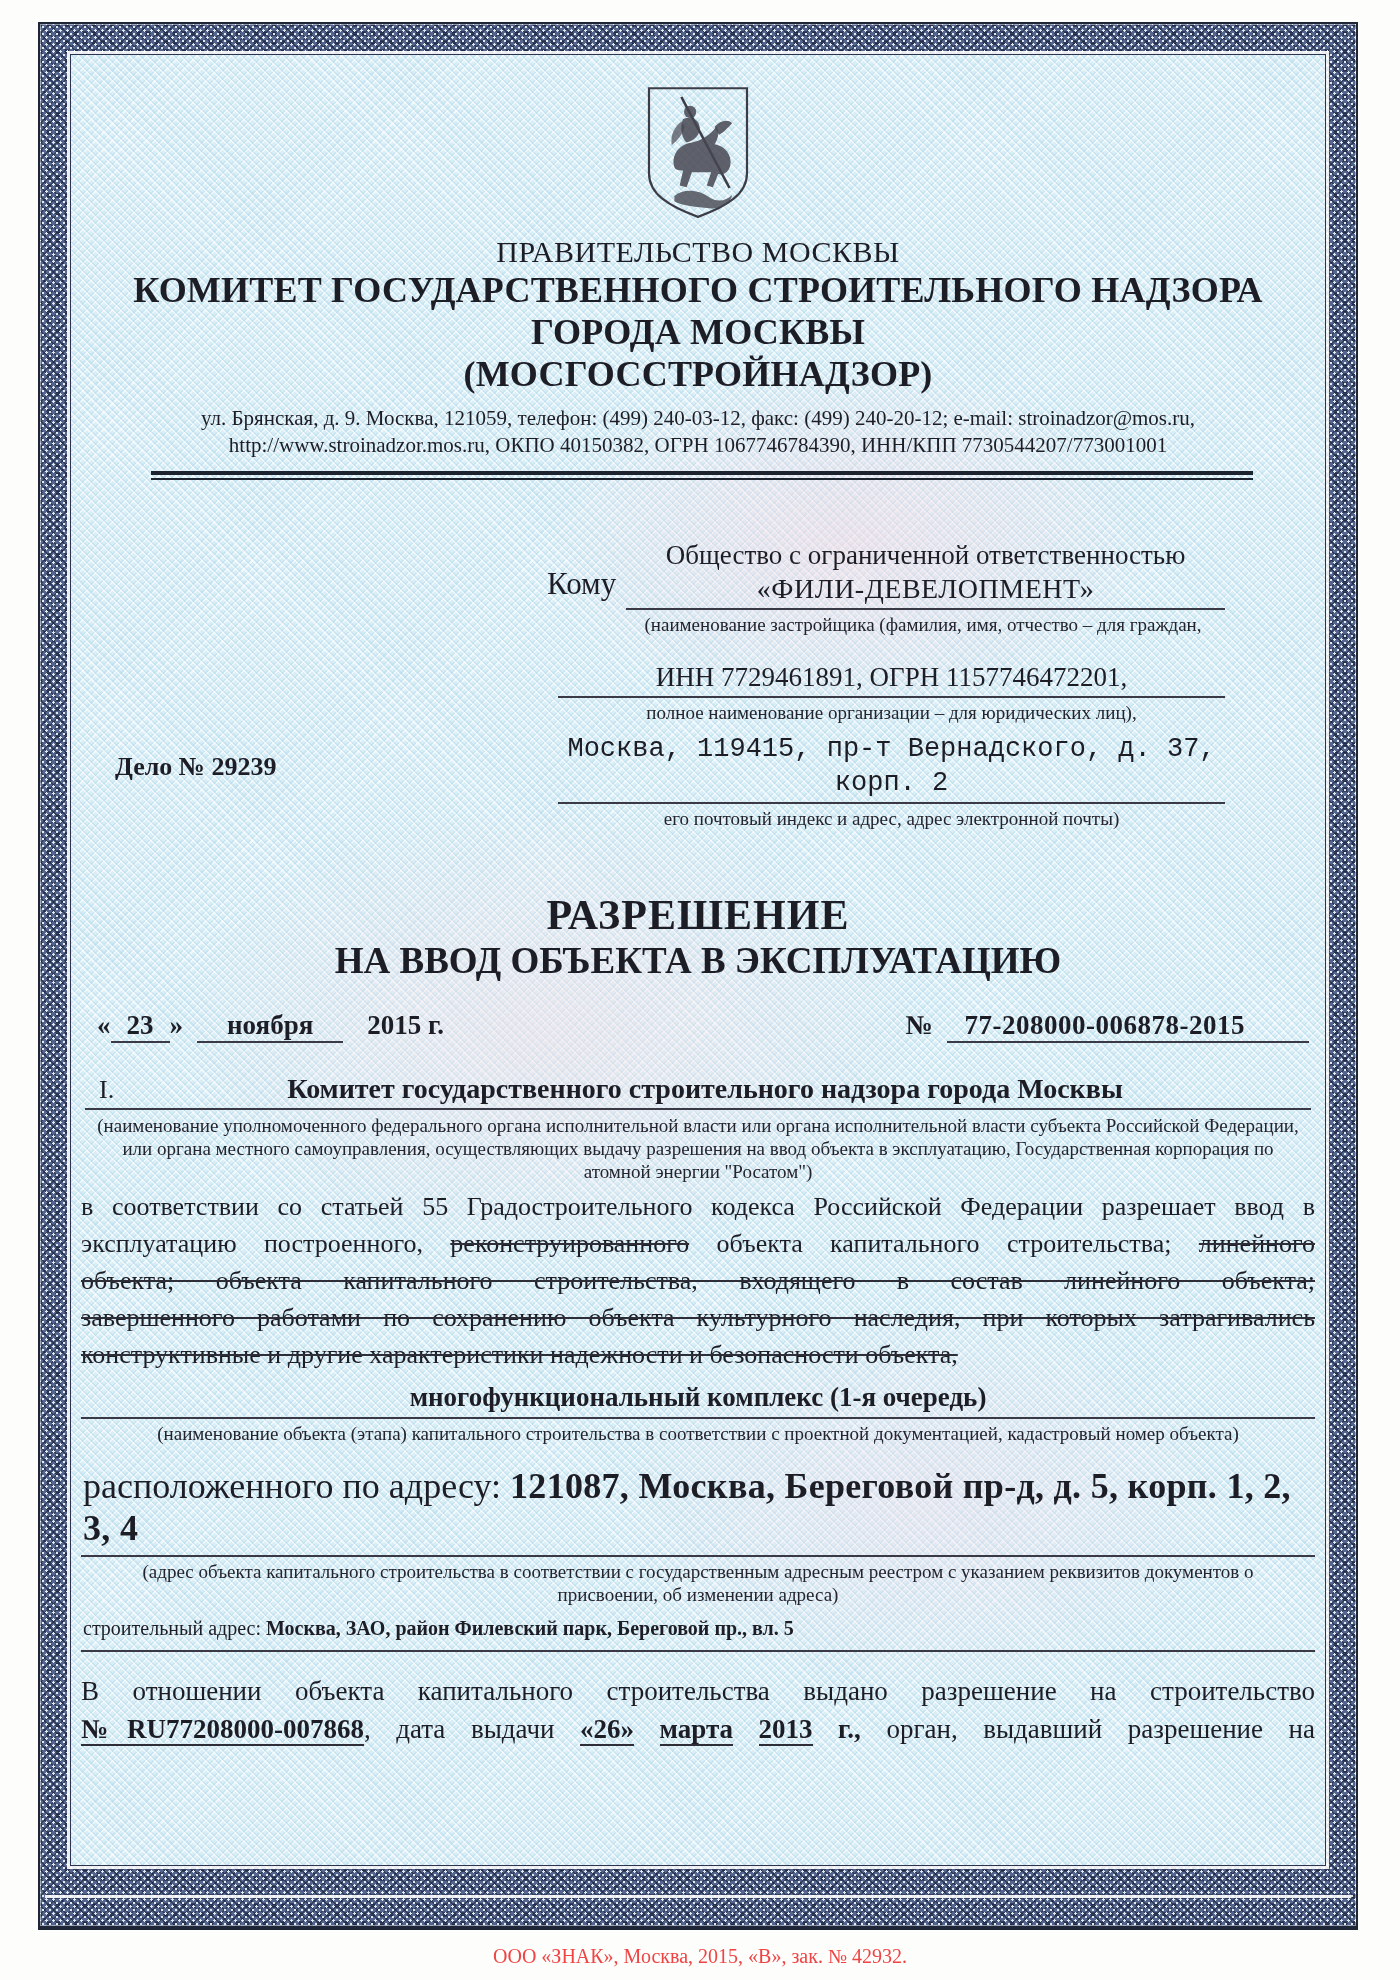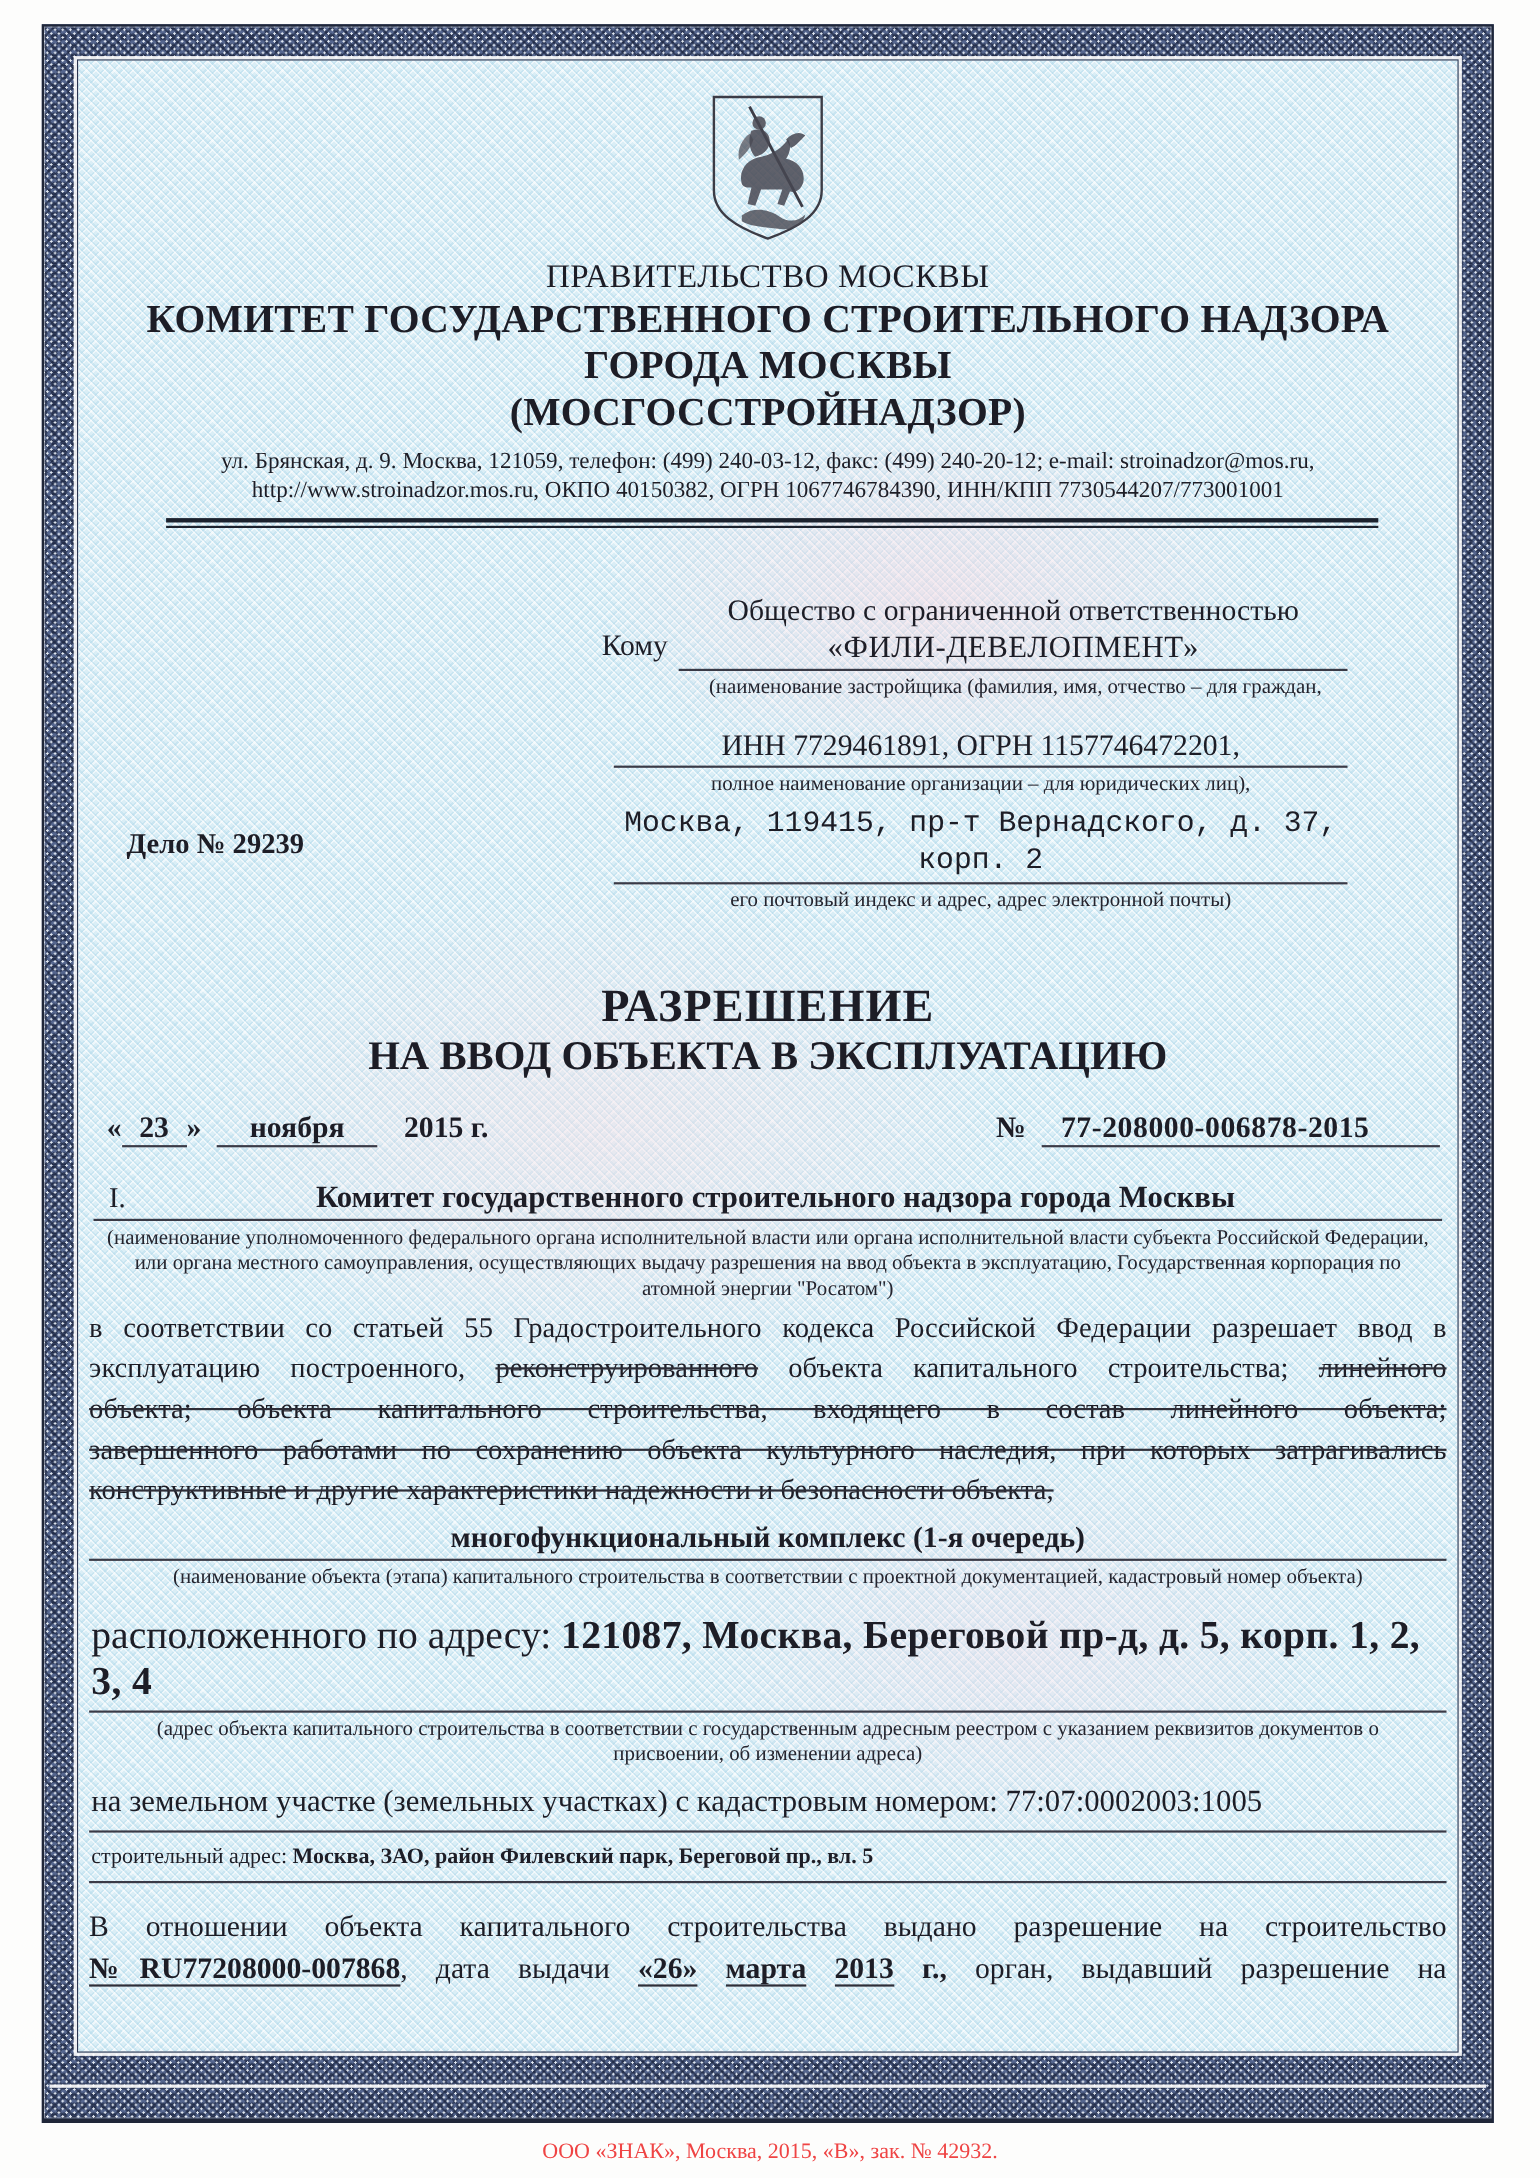--- a/index.html
+++ b/index.html
@@ -36,21 +36,21 @@
   .content{position:relative; height:100%; padding:16px 10px 0 10px; box-sizing:border-box;}
 
   .center{text-align:center;}
   .emblem{display:block; margin:12px auto 4px auto;}
   .gov-line{margin-top:12px; font-size:30px; letter-spacing:.5px;}
   .committee{font-size:36px; font-weight:bold; line-height:42px; letter-spacing:.2px;}
   .contact{margin-top:10px; font-size:21px; line-height:27px;}
   .dbl-rule{margin:12px 62px 0 70px; border-top:4px solid #1c222e; border-bottom:2px solid #1c222e; height:3px;}
 
   .komu-row{display:flex; align-items:flex-end; margin:58px 90px 0 466px;}
-  .komu-label{font-size:27px; padding:0 10px 8px 0; white-space:nowrap;}
+  .komu-label{font-size:31px; padding:0 10px 8px 0; white-space:nowrap;}
   .komu-field{flex:1; border-bottom:2px solid #3a3a46; text-align:center; font-size:27px; line-height:34px; padding-bottom:2px;}
   .komu-field .org2{font-size:28px; letter-spacing:.5px;}
   .cap{font-size:19px; line-height:23px; color:#24242e; text-align:center;}
   .cap-under-komu{margin:3px 90px 0 540px;}
 
   .ref-row{position:relative; margin-top:24px;}
   .case-label{position:absolute; left:34px; top:92px; font-size:26px; font-weight:bold;}
   .right-col{margin:0 90px 0 477px;}
   .field{border-bottom:2px solid #3a3a46; text-align:center; font-size:27px; line-height:34px; padding-bottom:2px;}
   .right-col .cap{margin-top:3px;}
@@ -193,21 +193,20 @@
 
         <div class="addr-line">
           <span>расположенного по адресу:</span>
           <b>121087, Москва, Береговой пр-д, д. 5, корп. 1, 2, 3, 4</b>
         </div>
         <div class="cap addr-caps">
           <div>(адрес объекта капитального строительства в соответствии с государственным адресным реестром с указанием реквизитов  документов о</div>
           <div>присвоении, об изменении адреса)</div>
         </div>
 
-        <div class="parcel-line">на земельном участке (земельных участках) с кадастровым номером: 77:07:0002003:1005</div>
 
         <div class="build-line">
           <span>строительный адрес:</span>
           <b>Москва, ЗАО, район Филевский парк, Береговой пр., вл. 5</b>
         </div>
 
         <div class="permit-par">
           <div class="jline">В отношении объекта капитального строительства выдано разрешение на строительство</div>
           <div class="jline">
             <span class="bu">№RU77208000-007868</span><span>, дата выдачи</span>

